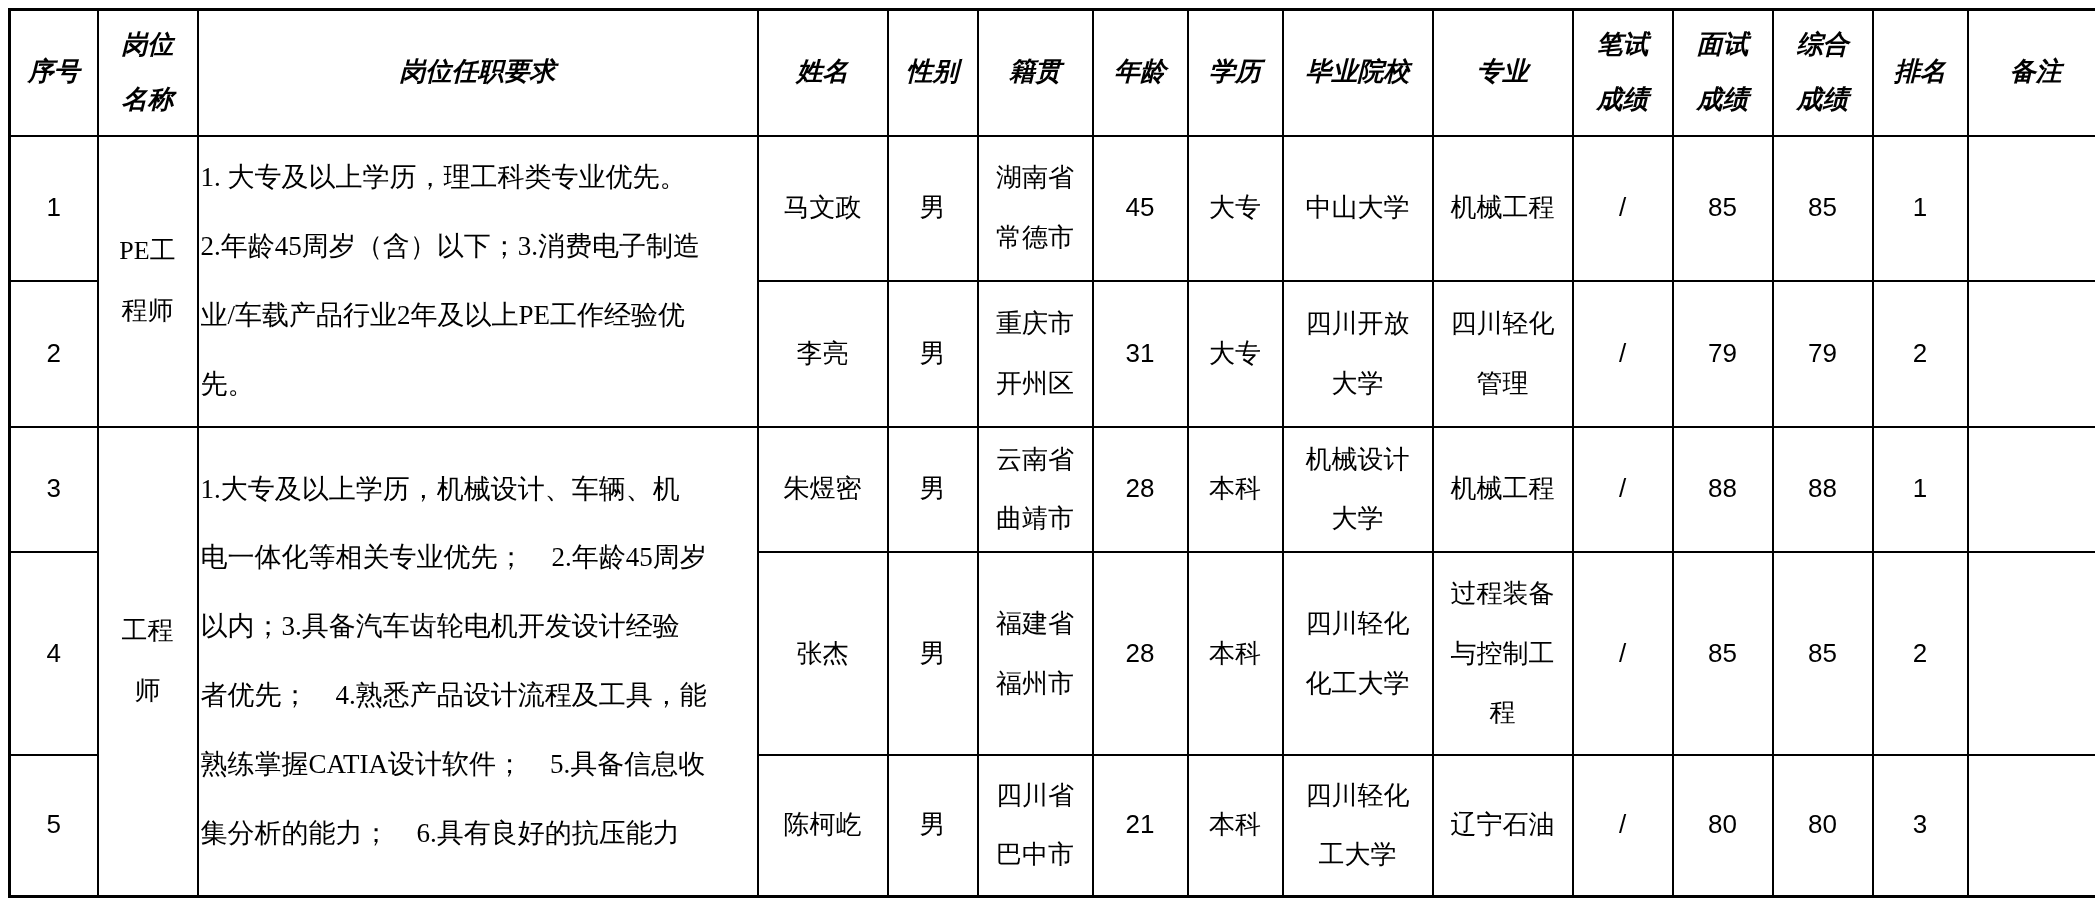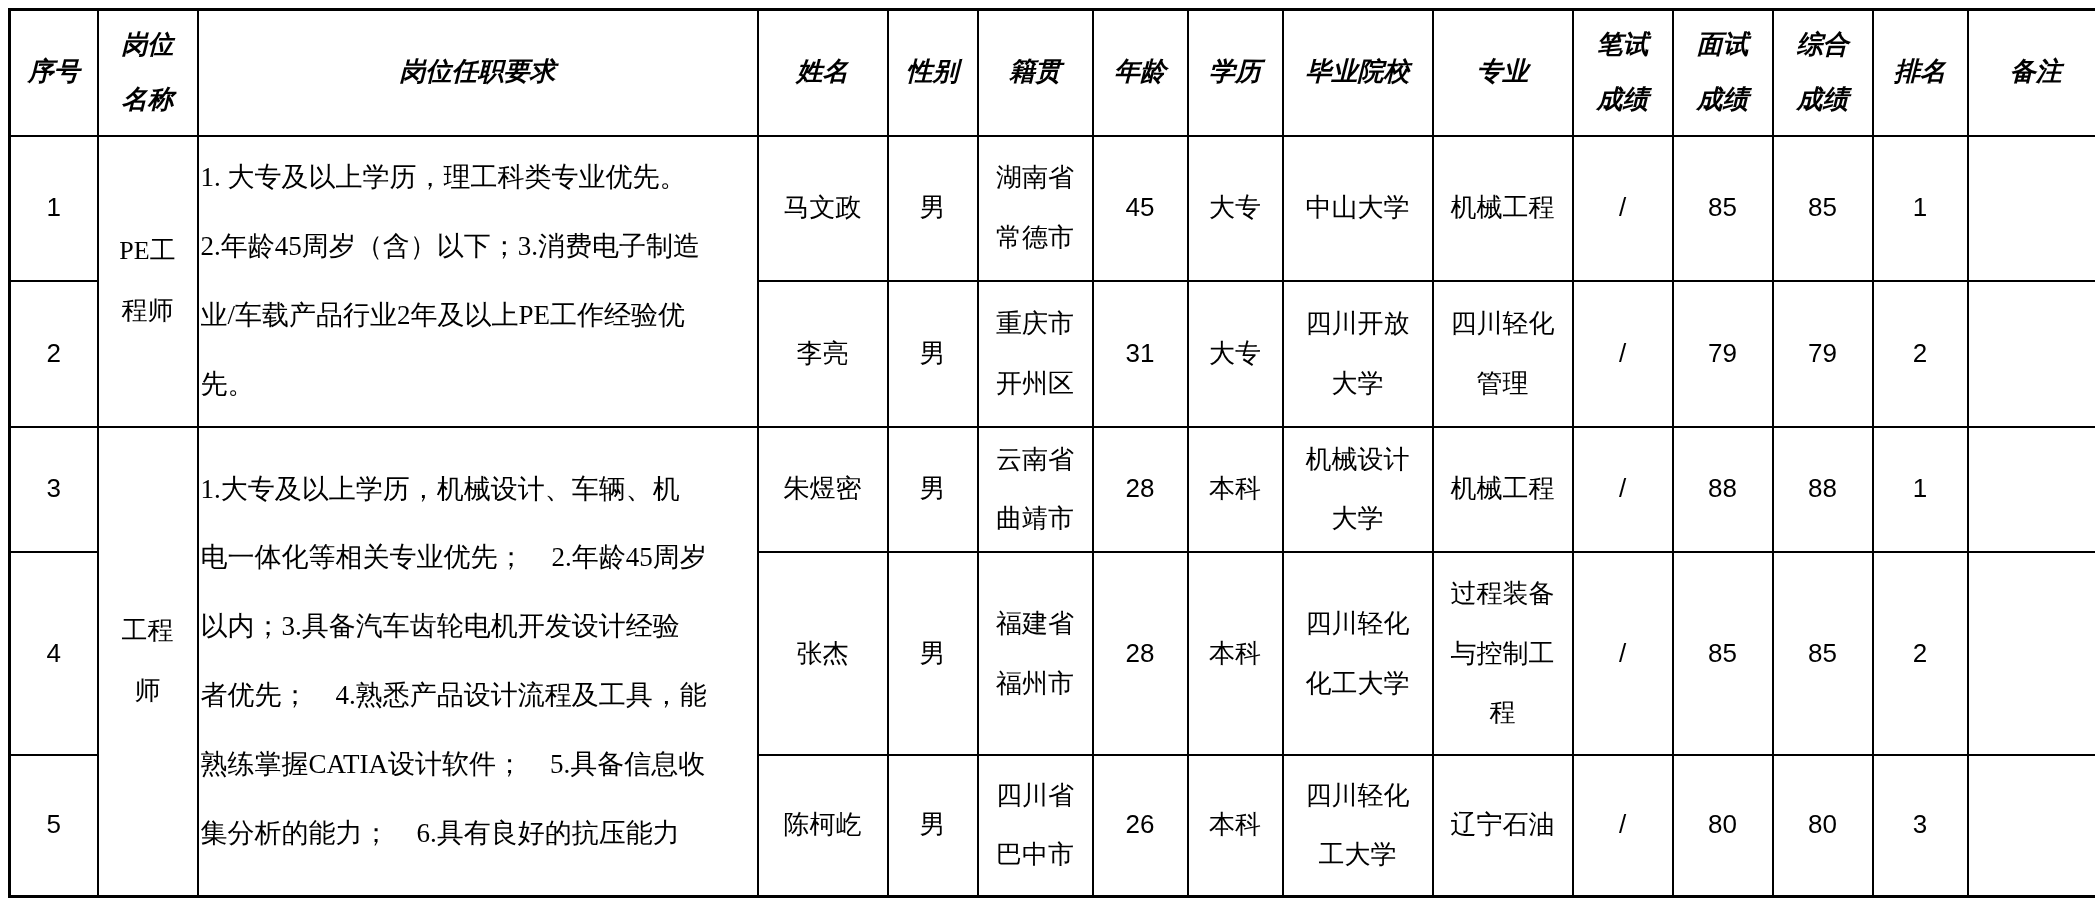--- a/index.html
+++ b/index.html
@@ -185,21 +185,21 @@
         <td class="num">2</td>
         <td></td>
       </tr>
 
       <tr class="h-r5">
         <td class="num">5</td>
         <td>陈柯屹</td>
         <td>男</td>
         <td>四川省
 巴中市</td>
-        <td class="num">26</td>
+        <td class="num">21</td>
         <td>本科</td>
         <td>四川轻化
 工大学</td>
         <td>辽宁石油</td>
         <td class="num">/</td>
         <td class="num">80</td>
         <td class="num">80</td>
         <td class="num">3</td>
         <td></td>
       </tr>

